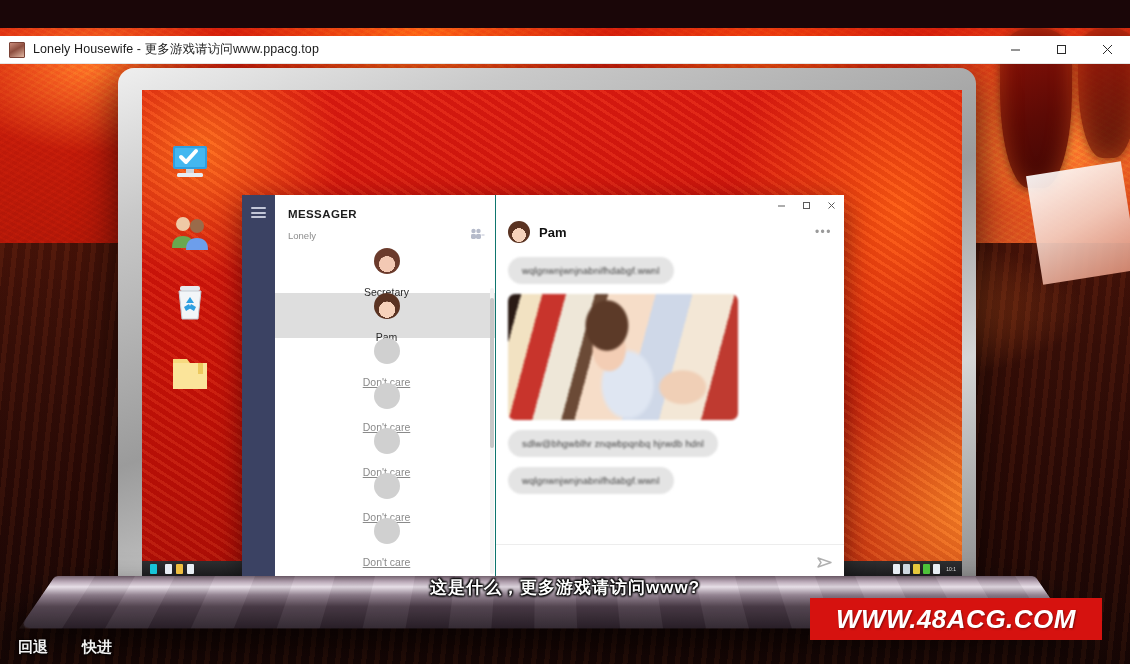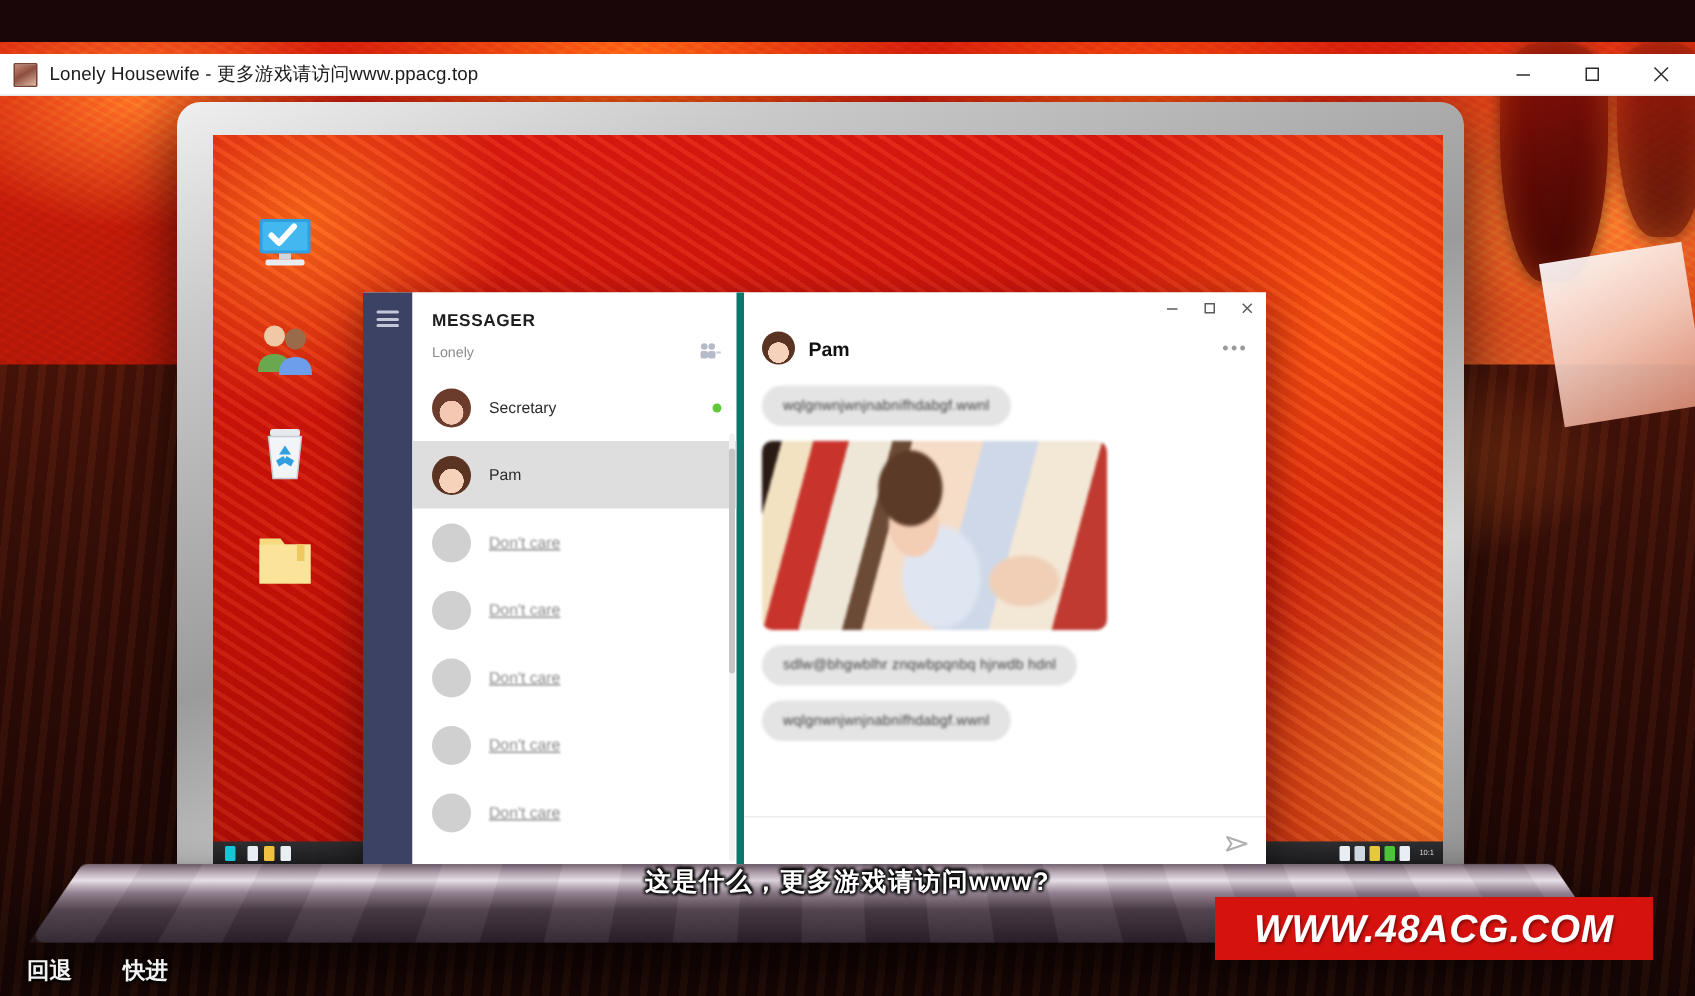--- a/index.html
+++ b/index.html
@@ -164,37 +164,38 @@
   }
   #msg-rail {
     width: 33px; background: #3b4263; flex: none;
     padding-top: 12px; display: flex; flex-direction: column; align-items: center;
   }
   #hamburger { width: 15px; height: 11px; display: flex; flex-direction: column; justify-content: space-between; }
   #hamburger span { display:block; height: 2px; background: #c3c7d8; border-radius: 1px; }
 
   #msg-left {
     width: 221px; flex: none; background: #fff; position: relative;
-    border-right: 5px solid #0f766e;
+    border-right: 1px solid #0f766e;
     display: flex; flex-direction: column;
   }
   #msg-brand {
     font-size: 11.5px; font-weight: bold; color: #1d1d1d;
     letter-spacing: .4px; padding: 13px 0 0 13px;
   }
   #friends-row {
     display: flex; align-items: center; padding: 8px 10px 6px 13px;
   }
   #friends-label { font-size: 9.5px; color: #8d8d8d; }
   #add-friend-icon { margin-left: auto; opacity: .55; }
   #contact-list { flex: 1; overflow: hidden; position: relative; }
   .contact {
     display: flex; align-items: center; gap: 12px;
     height: 45px; padding-left: 13px; padding-right: 10px;
     cursor: default;
+    flex-direction: column;
   }
   .contact.selected { background: #dedede; }
   .avatar {
     width: 26px; height: 26px; border-radius: 50%; flex: none;
     background: #d0d0d0; overflow: hidden; position: relative;
   }
   .avatar.face-a { background: radial-gradient(circle at 50% 62%, #f3c9b4 0 38%, #6b3b2c 39% 100%); }
   .avatar.face-b { background: radial-gradient(circle at 50% 64%, #f6d2bb 0 38%, #5a3322 39% 100%); }
   .cname { font-size: 10.5px; color: #2b2b2b; }
   .cname.muted { color: #8a8a8a; filter: blur(.55px); text-decoration: underline; }

